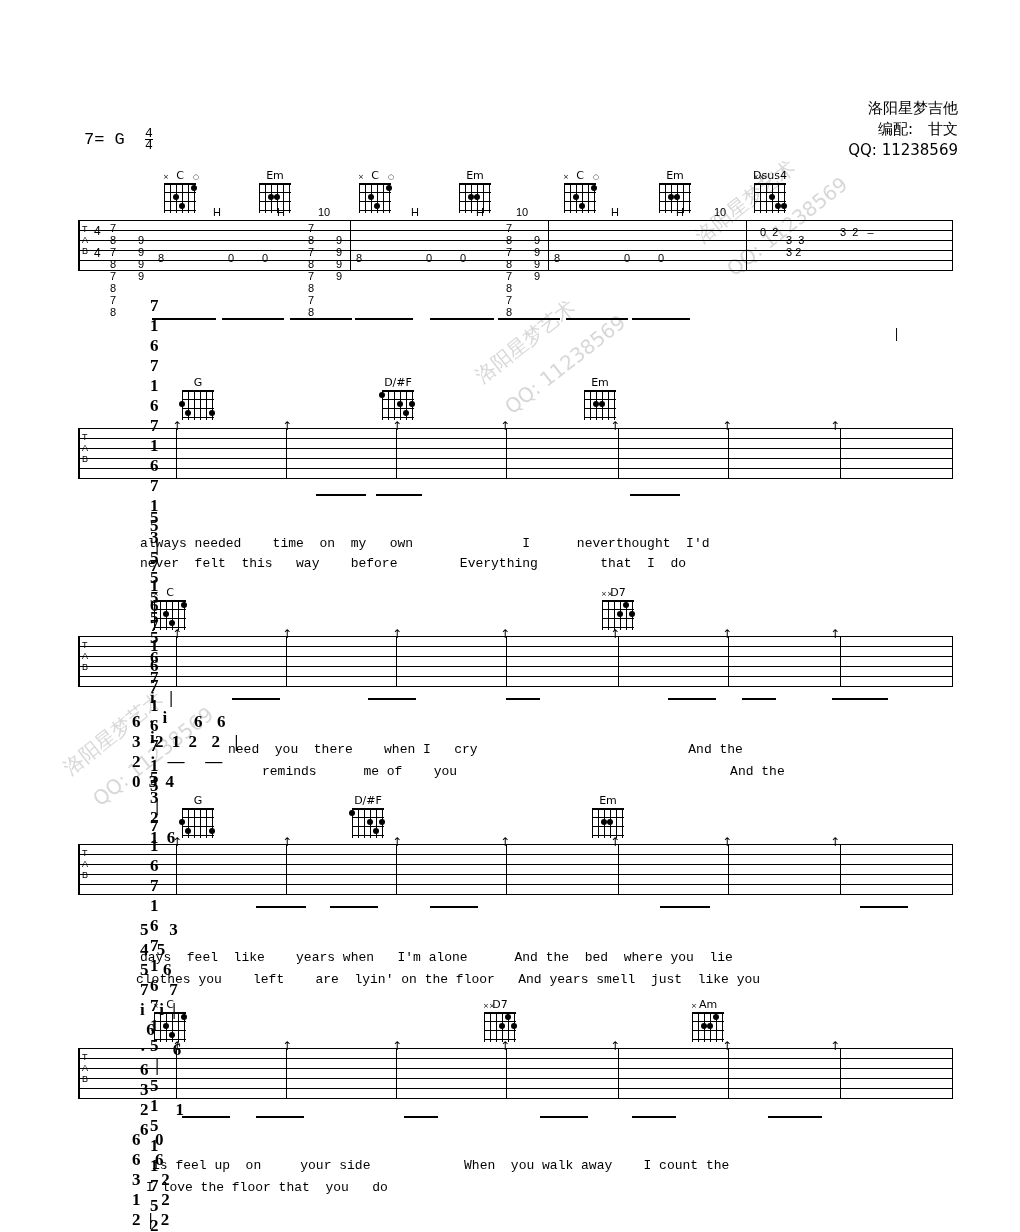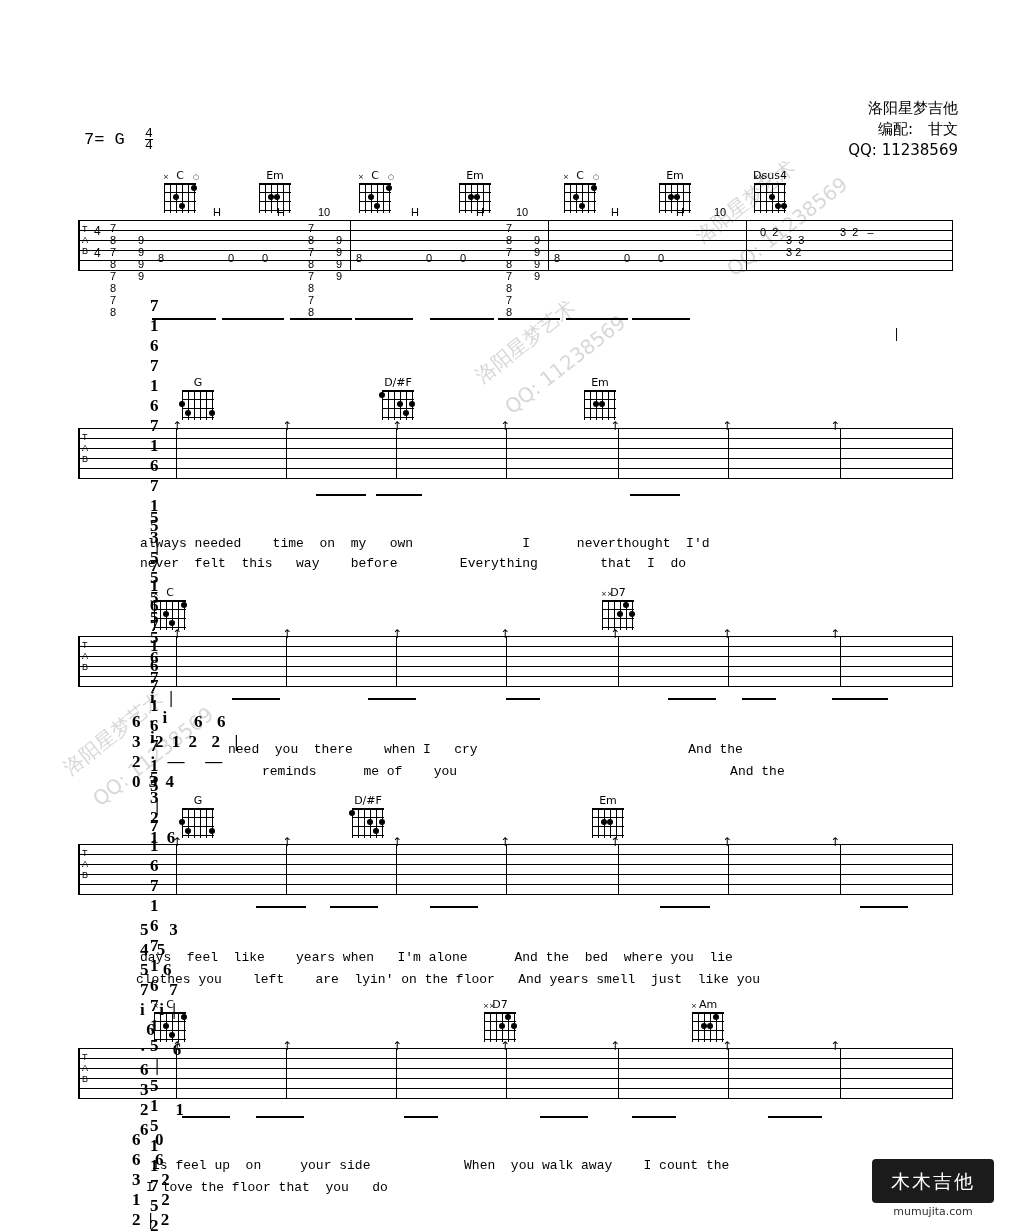--- a/index.html
+++ b/index.html
@@ -707,18 +707,14 @@
     <div class="beam" style="left:256px;top:1116px;width:48px;"></div>
     <div class="beam" style="left:404px;top:1116px;width:34px;"></div>
     <div class="beam" style="left:540px;top:1116px;width:48px;"></div>
     <div class="beam" style="left:632px;top:1116px;width:44px;"></div>
     <div class="beam" style="left:768px;top:1116px;width:54px;"></div>
 
     <div class="lyric" style="left:152px;top:1158px;">is feel up  on     your side            When  you walk away    I count the</div>
     <div class="lyric" style="left:146px;top:1180px;">I love the floor that  you   do</div>
   </div>
 
-  <div class="logo">
-    <div class="box">木木吉他</div>
-    <div class="url">mumujita.com</div>
-  </div>
 
 </div>
 
 </body></html>

